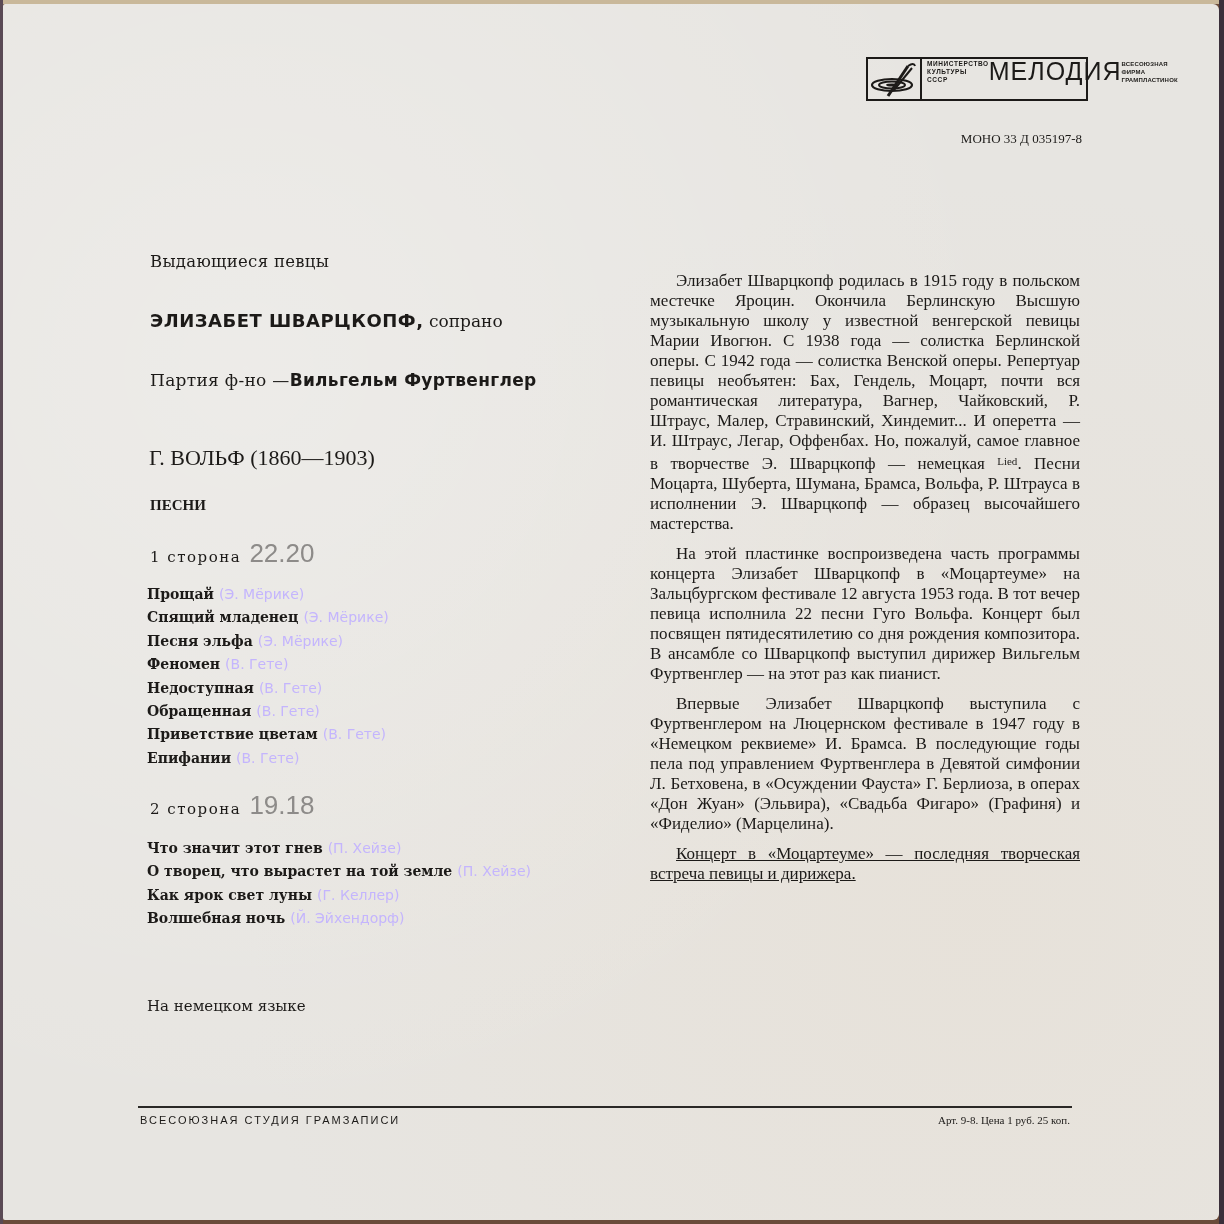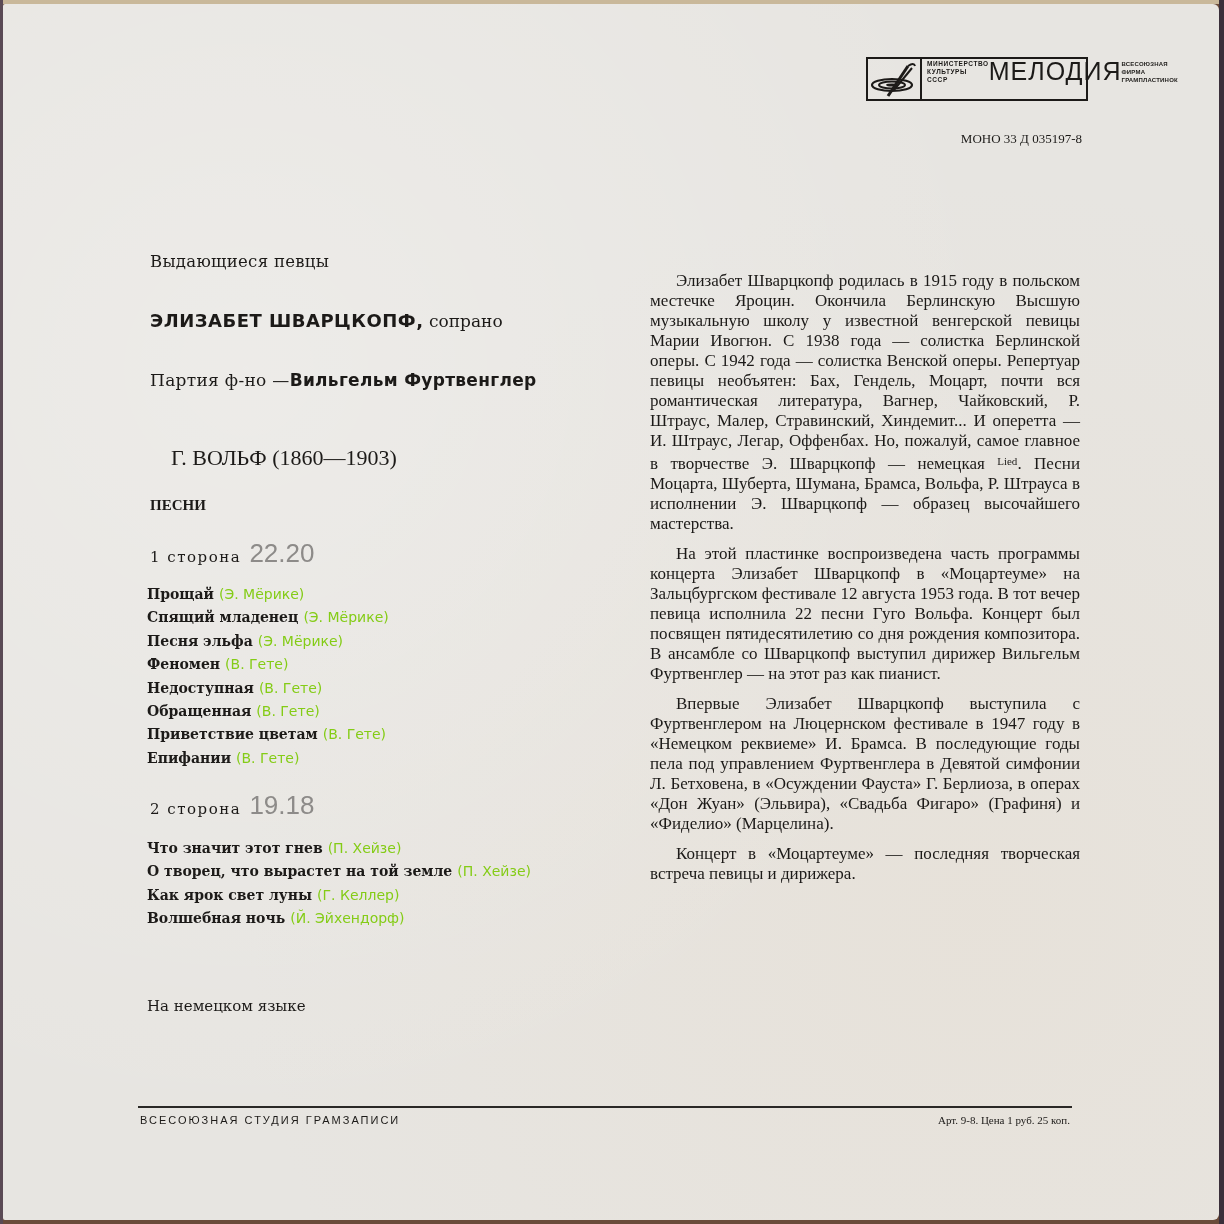--- a/index.html
+++ b/index.html
@@ -38,43 +38,43 @@
 
   .catalog {
     position: absolute; left: 932px; top: 131px; width: 150px; text-align: right;
     font-family: "Liberation Serif", serif; font-size: 13px;
   }
   .series { position: absolute; left: 150px; top: 252px; font-size: 16.5px; letter-spacing: 0.3px; text-align: center; }
   .singer { position: absolute; left: 150px; top: 310px; font-size: 17px; }
   .singer b { font-family: "DejaVu Sans", sans-serif; font-weight: bold; font-size: 18px; letter-spacing: 0.5px; }
   .piano { position: absolute; left: 150px; top: 370px; font-size: 17px; letter-spacing: 0.3px; text-align: center; }
   .piano b { font-family: "DejaVu Sans", sans-serif; font-weight: bold; font-size: 17px; }
-  .composer { position: absolute; left: 149px; top: 445px; font-size: 22px; font-family: "Liberation Serif", serif; margin-left: 22px; }
+  .composer { position: absolute; left: 149px; top: 445px; font-size: 22px; font-family: "Liberation Serif", serif; }
   .songs-title { position: absolute; left: 150px; top: 497px; font-size: 15px; font-weight: bold; font-family: "Liberation Serif", serif; }
   .side-label { position: absolute; left: 150px; font-size: 15px; letter-spacing: 1.5px; font-family: "DejaVu Serif", serif; text-align: center; }
   .side-time { font-family: "Liberation Sans", sans-serif; font-size: 26px; color: #8d8b89; letter-spacing: 0; margin-left: 2px; font-weight: 300; }
   .side1 { top: 538px; }
   .side2 { top: 790px; }
   .tracks { position: absolute; left: 147px; list-style: none; margin: 0; padding: 0; font-size: 14px; }
   .tracks li { height: 23.4px; line-height: 23.4px; white-space: nowrap; }
   .tracks .t { font-family: "DejaVu Serif", serif; font-weight: bold; }
-  .tracks .p { font-family: "DejaVu Sans", sans-serif; color: #84cc16; margin-left: 5px; }
+  .tracks .p { font-family: "DejaVu Sans", sans-serif; color: #c4b5fd; margin-left: 5px; }
   .tracks1 { top: 583px; }
   .tracks2 { top: 837px; }
   .lang { position: absolute; left: 147px; top: 997px; font-size: 15px; }
 
   
   .bio {
     position: absolute; left: 650px; top: 250px; width: 430px;
     font-family: "Liberation Serif", serif; font-size: 17px; line-height: 20px;
     text-align: justify;
     margin-top: 21px;
   }
   .bio p { margin: 0 0 10px 0; text-indent: 26px; }
-  .bio p.last { margin-bottom: 0; }
+  .bio p.last { margin-bottom: 0; text-decoration: underline; }
   .lied { font-size: 11px; vertical-align: 4px; }
 
   
   .rule { position: absolute; left: 138px; top: 1106px; width: 934px; height: 2px; background: #2a2826; }
   .studio { position: absolute; left: 140px; top: 1114px; font-family: "Liberation Sans", sans-serif; font-size: 11px; letter-spacing: 2px; }
   .price { position: absolute; left: 880px; top: 1114px; width: 190px; text-align: right; font-family: "Liberation Serif", serif; font-size: 11px; }
 </style>
 </head>
 <body>
 

